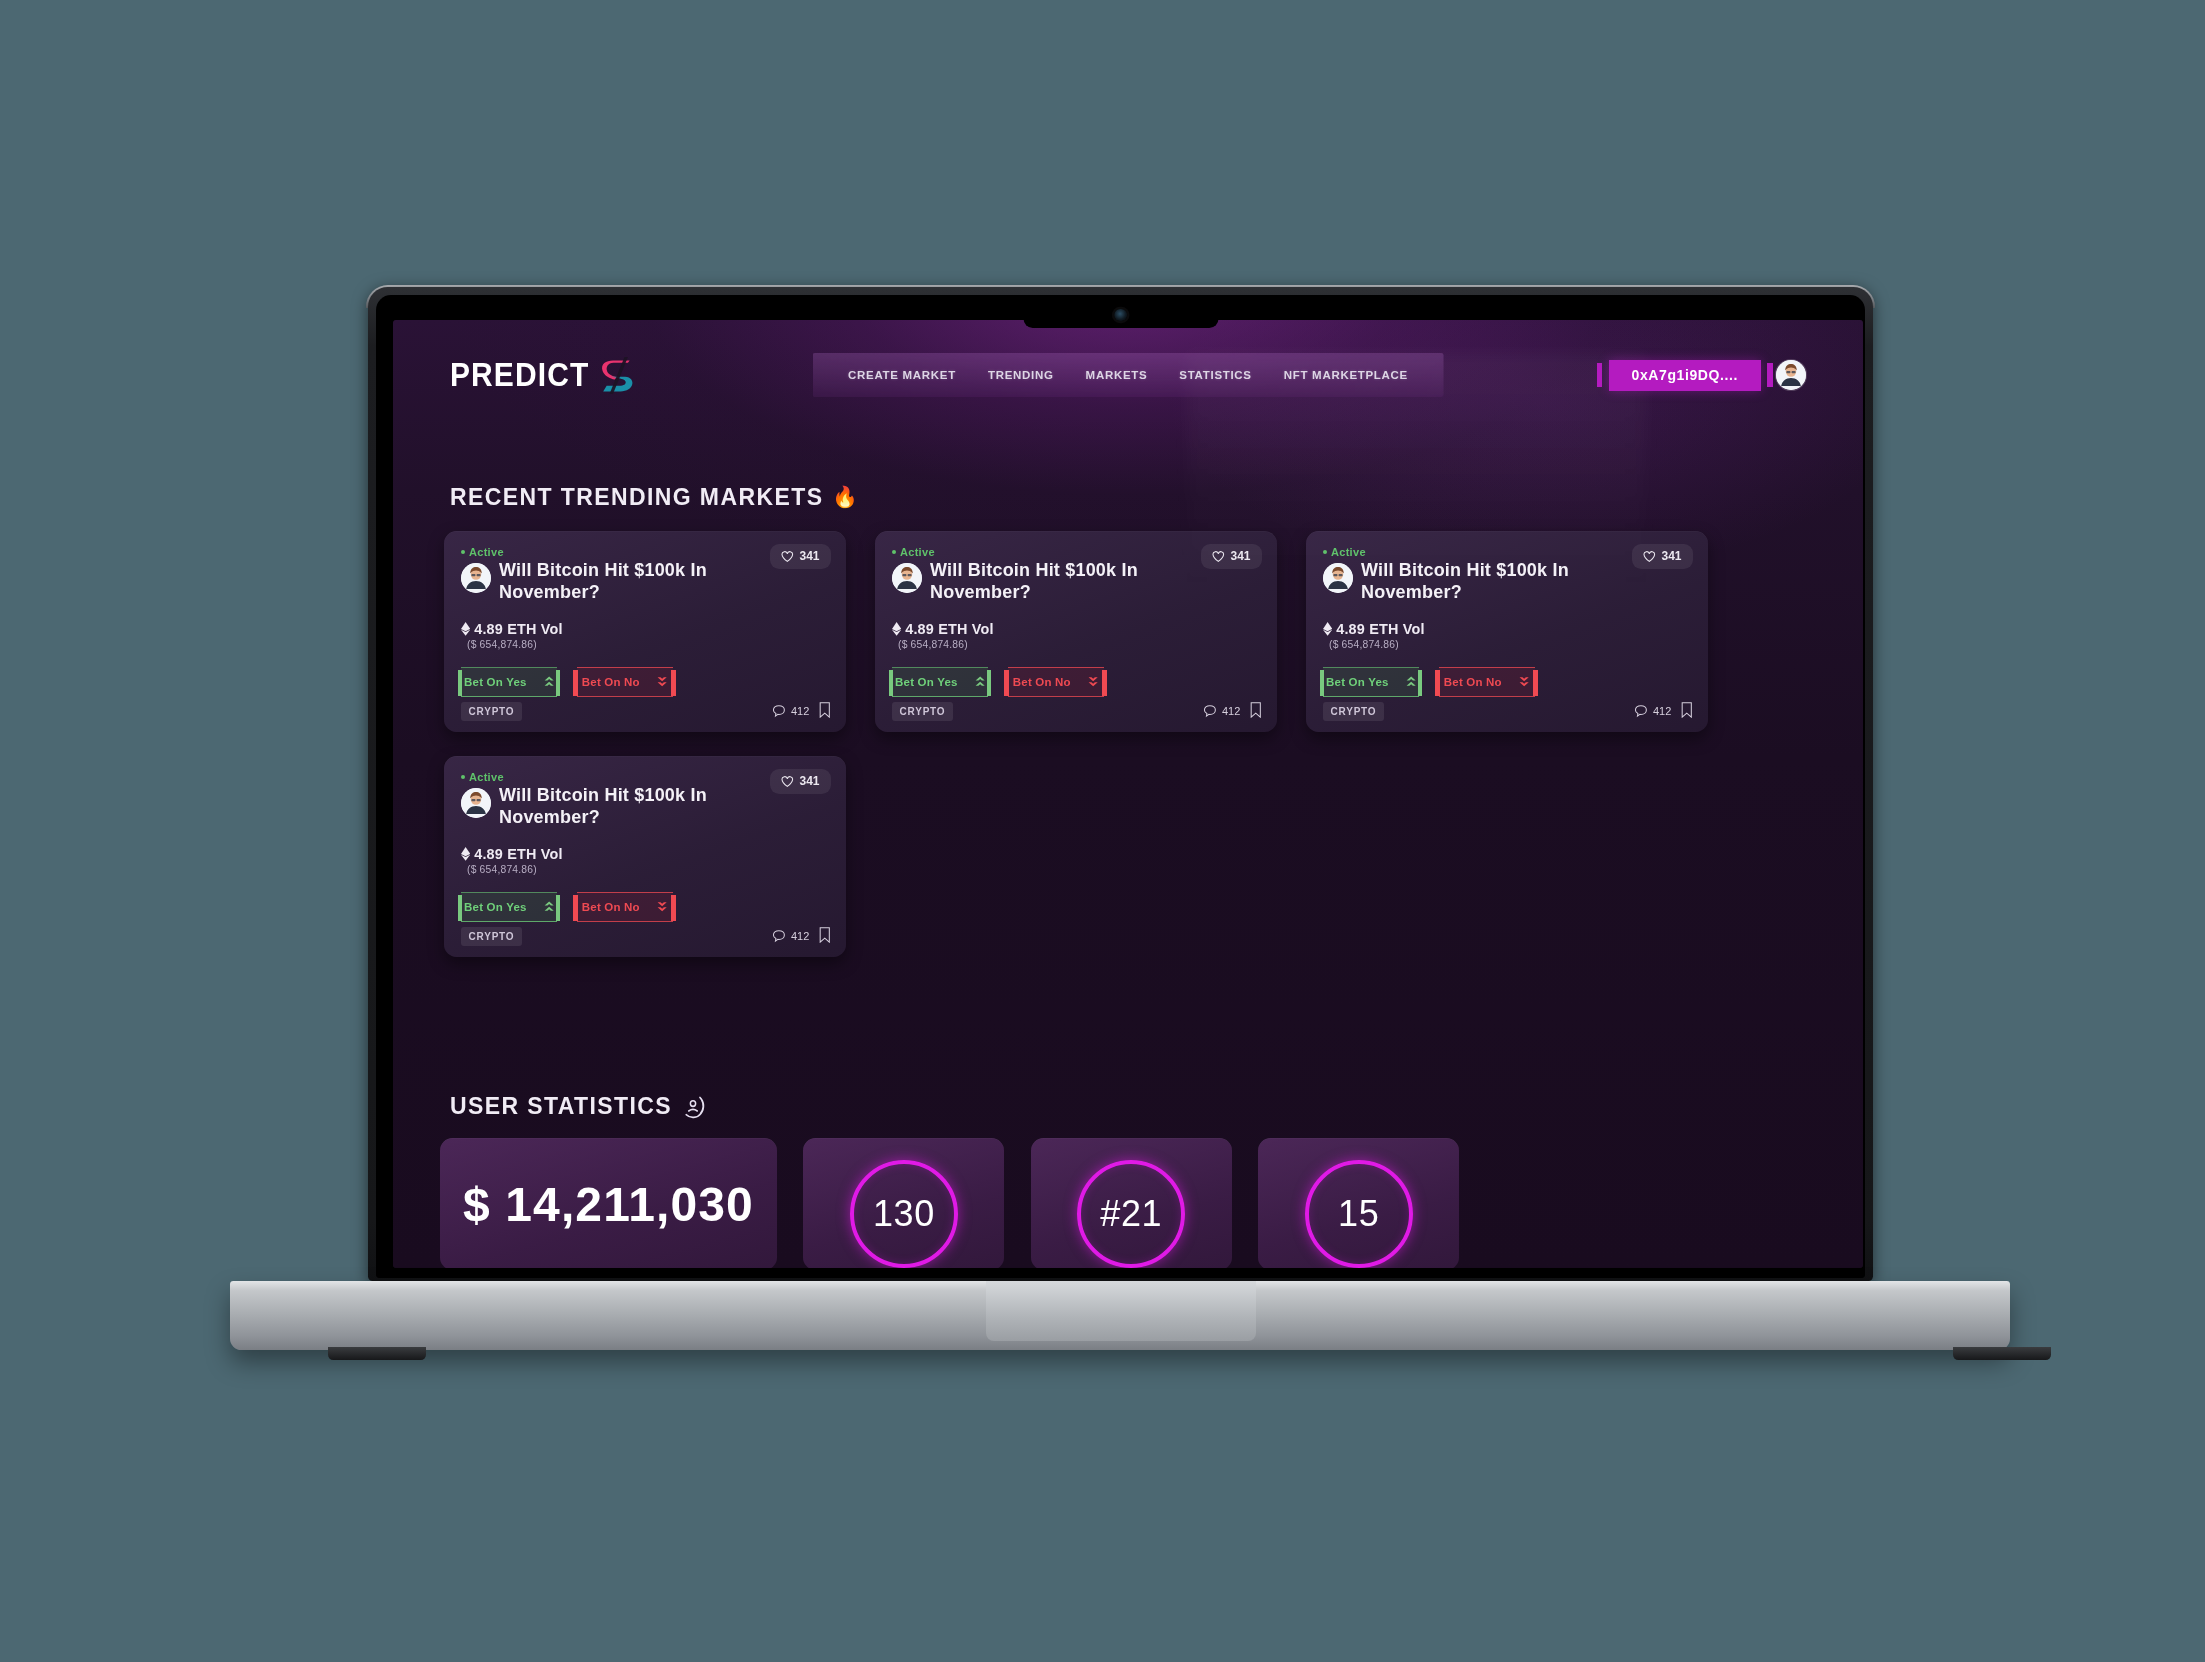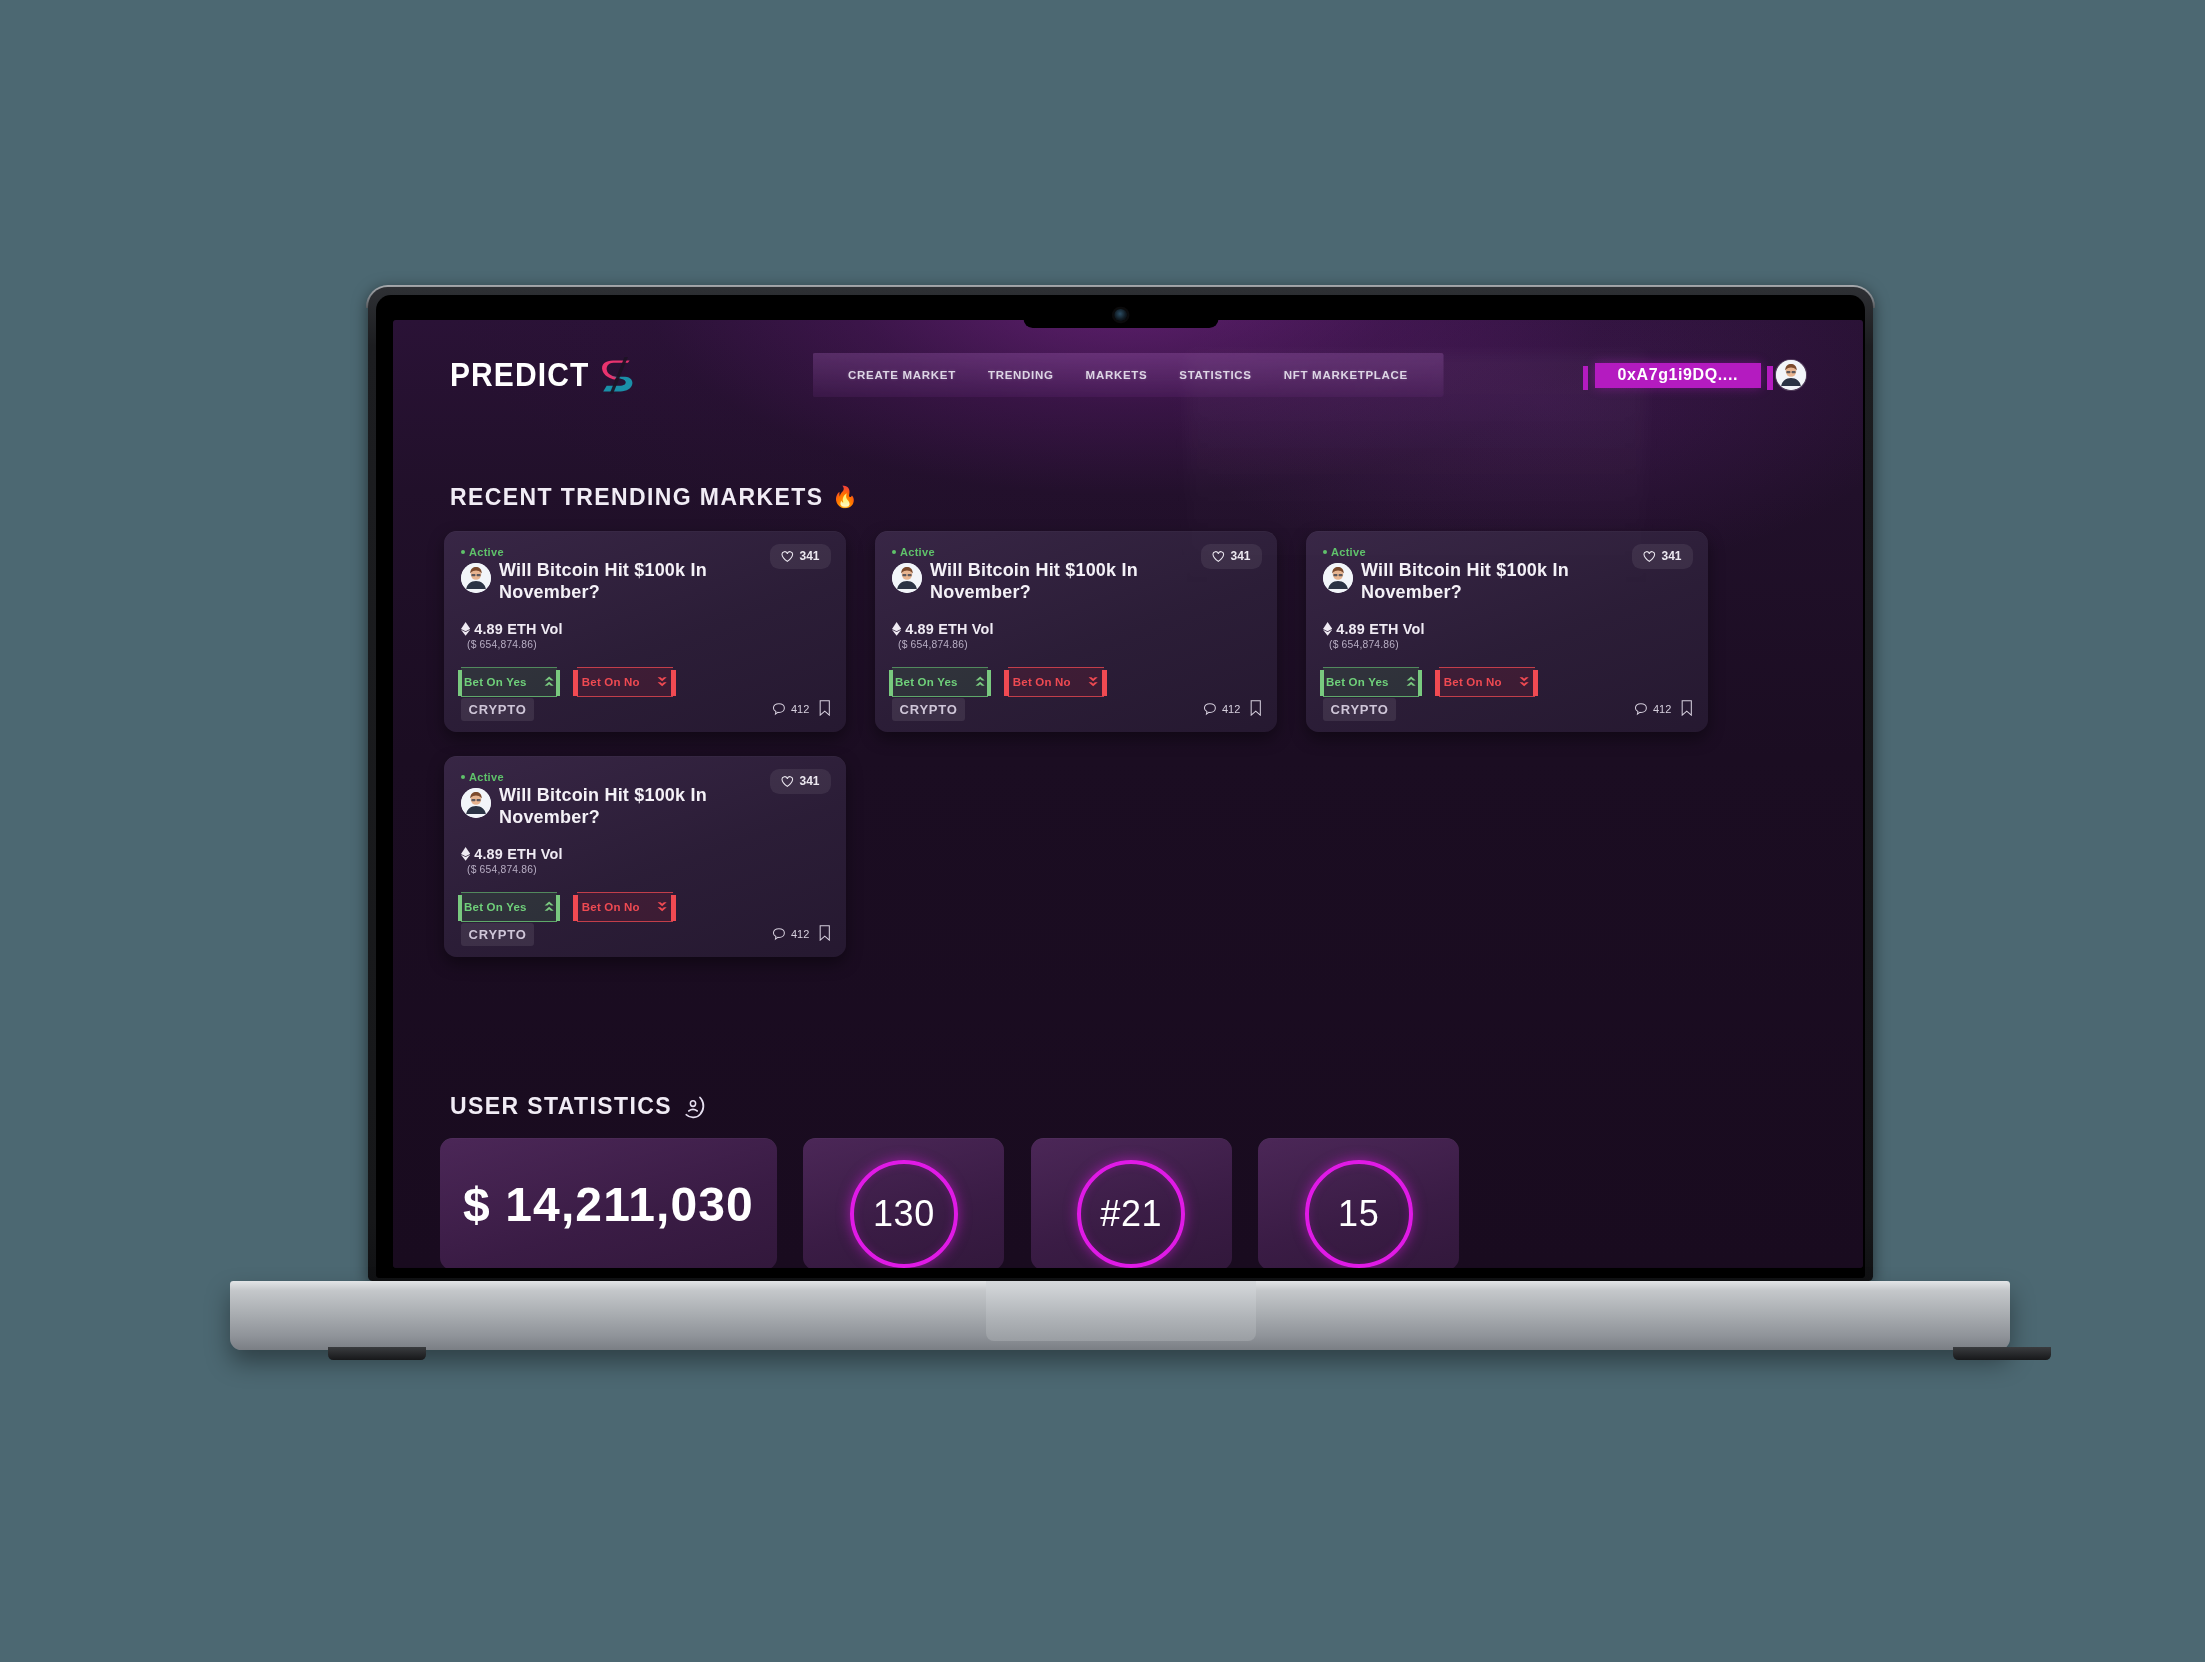--- a/index.html
+++ b/index.html
@@ -117,23 +117,23 @@
   }
   .nav-item {
     color:#ded6e6; font-size:11.5px; letter-spacing:0.7px; font-weight:600;
     padding:4.6px 16px; white-space:nowrap; cursor:pointer;
     text-shadow:0 0 3.4px rgba(255,255,255,.18);
   }
 
   .wallet-wrap { position:absolute; right:57px; display:flex; align-items:center; gap:15px; }
   .wallet {
     position:relative; display:flex; align-items:center; justify-content:center;
-    height:25px; padding:0 23px;
+    height:31px; padding:0 23px;
     background:#b41bc0; color:#fff;
-    font-size:16px; letter-spacing:0.6px; font-weight:600;
+    font-size:14px; letter-spacing:0.6px; font-weight:600;
     cursor:pointer;
     box-shadow:0 0 10.3px rgba(200,30,215,.35);
   }
   .wallet::before, .wallet::after{
     content:""; position:absolute; top:3.4px;
     width:5.2px; height:24px; background:#b41bc0;
   }
   .wallet::before{ left:-11.5px; }
   .wallet::after{ right:-11.5px; }
   .avatar-hdr {
@@ -220,21 +220,21 @@
   .bet::before{ left:-3.4px; }
   .bet::after{ right:-3.4px; }
   .chev { font-size:9.8px; line-height:1; display:flex; flex-direction:column; }
 
   .card-foot {
     position:absolute; left:17px; right:16px; bottom:11.5px;
     display:flex; align-items:center; justify-content:space-between;
   }
   .tag {
     background:rgba(255,255,255,.085); color:#cfc6d8;
-    font-size:13px; letter-spacing:0.8px; font-weight:700;
+    font-size:10px; letter-spacing:0.8px; font-weight:700;
     padding:4px 7.5px; border-radius:2.9px;
   }
   .foot-right { display:flex; align-items:center; gap:9.2px; color:#d6cfdd; font-size:11px; }
   .cmt { display:flex; align-items:center; gap:5.2px; cursor:pointer; }
   .bubble { width:13.8px; height:13.8px; }
   .bookmark { width:11.5px; height:16px; cursor:pointer; }
 
   
   .stats {
     position:absolute; left:47px; top:818px;

